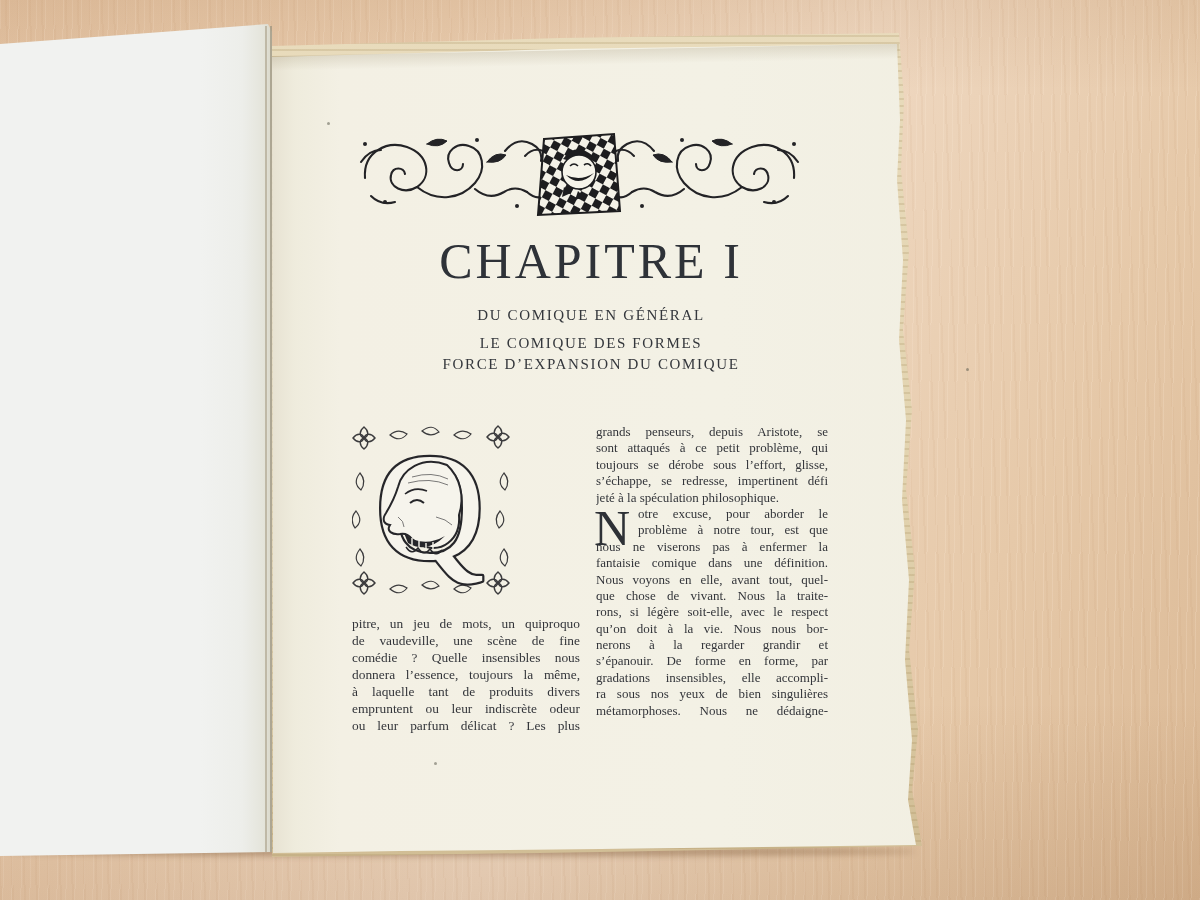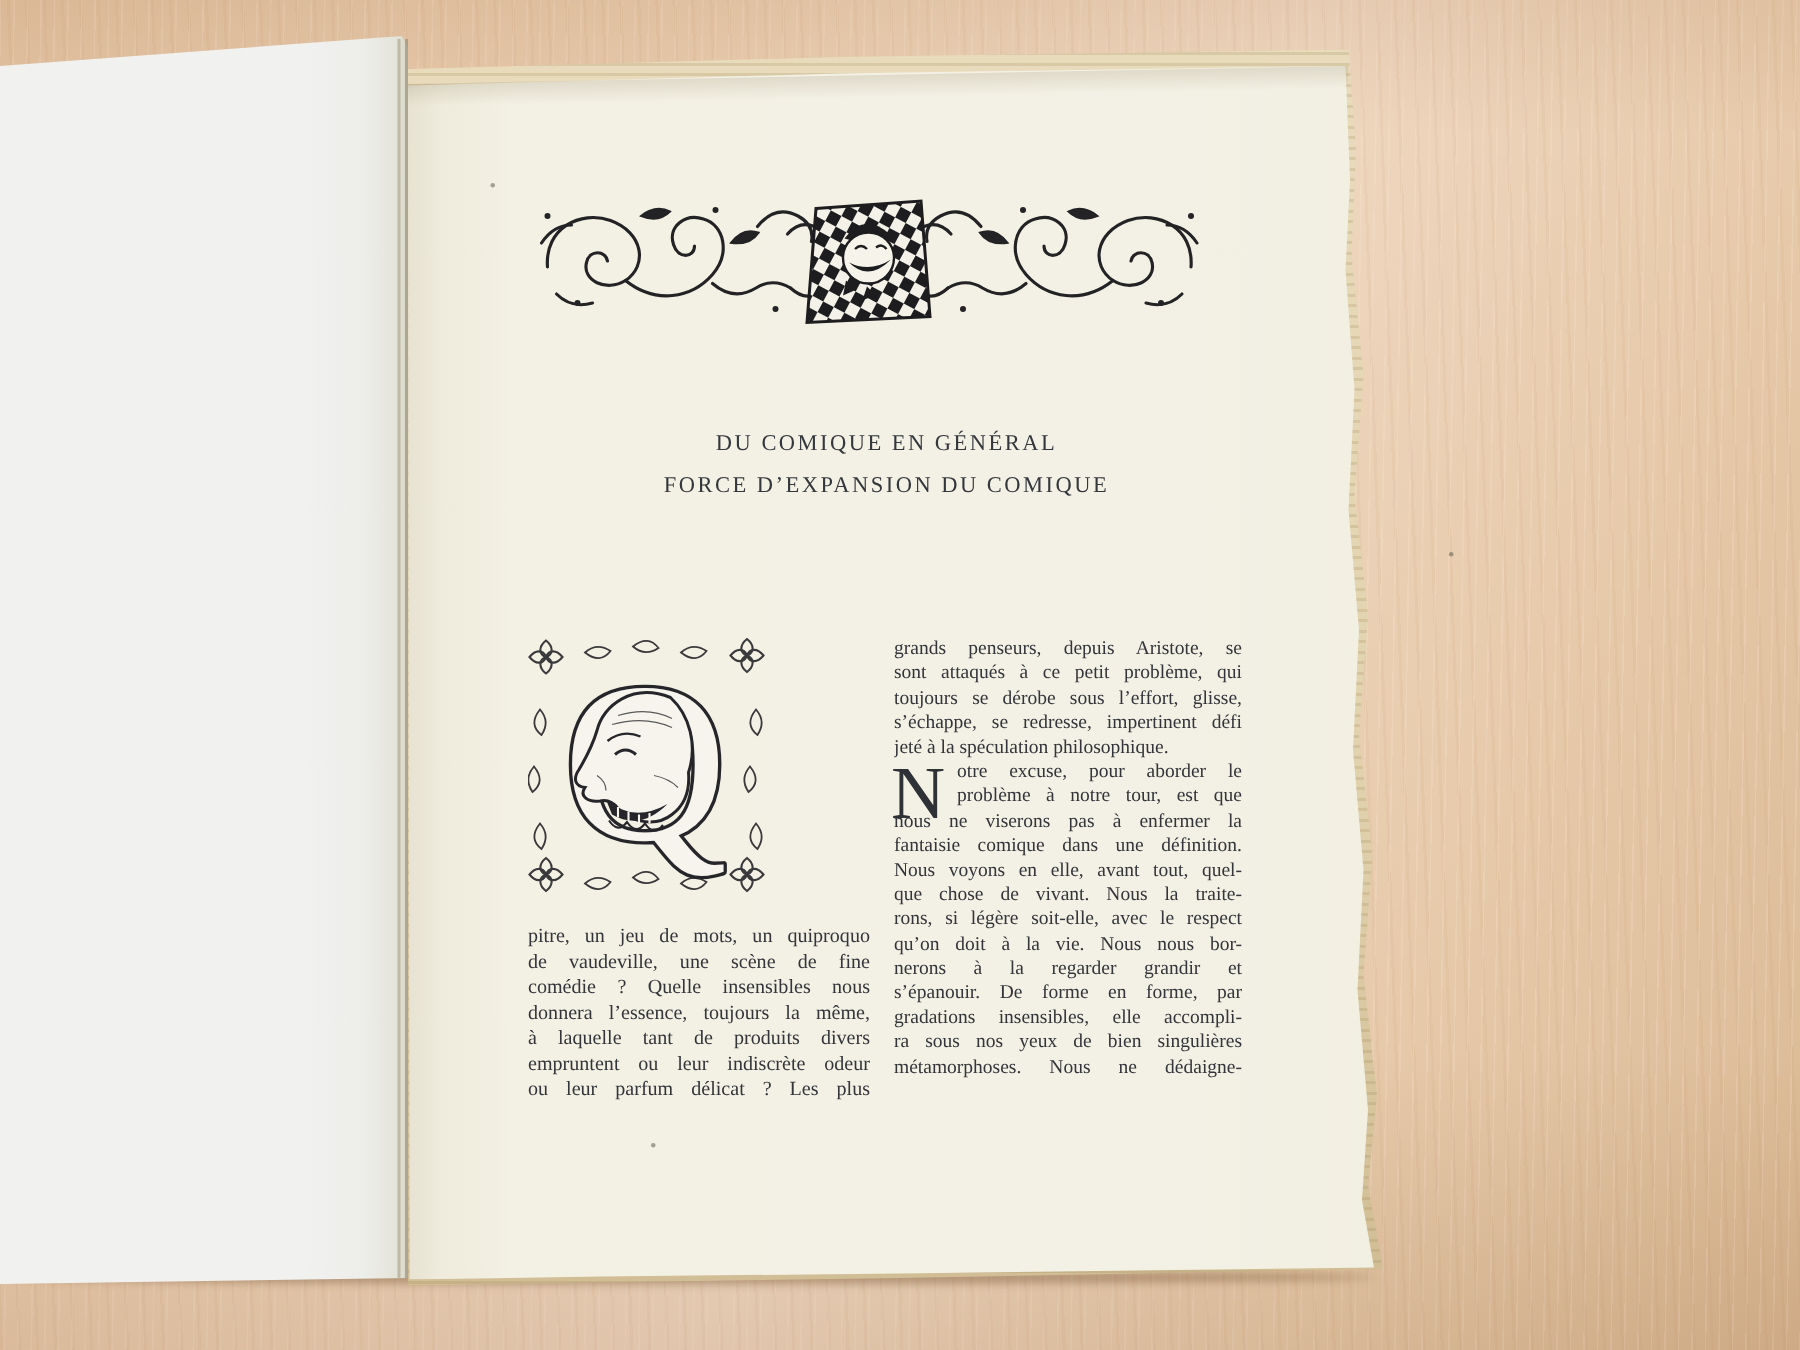--- a/index.html
+++ b/index.html
@@ -55,21 +55,21 @@
   .speck{position:absolute;width:3px;height:3px;border-radius:50%;background:rgba(95,95,82,0.55);}
 
   
   .content{position:absolute;inset:0;color:#33353a;}
   .ornament{position:absolute;left:357px;top:132px;width:445px;height:85px;}
 
   .chapter-title{position:absolute;left:352px;top:234px;width:478px;
     text-align:center;font-size:50px;line-height:1.1;letter-spacing:0.06em;
     color:#2e3238;}
 
-  .subtitles{position:absolute;left:352px;top:287px;width:478px;text-align:center;}
+  .subtitles{position:absolute;left:352px;top:306px;width:478px;text-align:center;}
   .subtitle-line{font-size:15px;line-height:18px;letter-spacing:0.11em;color:#34373c;}
   .subtitles .subtitle-line:nth-child(2){margin-top:10px;}
   .subtitles .subtitle-line:nth-child(3){margin-top:3px;}
   .subtitles .subtitle-line:nth-child(4){margin-top:5px;}
 
   .col-left{position:absolute;left:352px;top:424px;width:228px;height:296px;}
   .dropcap-q{position:absolute;left:0;top:1px;width:158px;height:171px;}
   .narrow-lines{position:absolute;left:165px;top:1px;width:64px;}
   .nline{font-size:12.3px;line-height:15.6px;height:15.6px;overflow:hidden;
     text-align:justify;text-align-last:justify;white-space:normal;}
@@ -139,22 +139,24 @@
       <g data-interactable="false">
         <path d="M206,27 Q219,9 236,24 L224,32 Z" fill="#1d1d1f"></path>
         <circle cx="222" cy="40" r="17" fill="#f6f4ea" stroke="#1d1d1f" stroke-width="1.6"></circle>
         <path d="M213,34 q4,-4 8,0" stroke="#1d1d1f" stroke-width="1.6" fill="none"></path>
         <path d="M227,33 q4,-3 7,1" stroke="#1d1d1f" stroke-width="1.6" fill="none"></path>
         <path d="M209,43 Q222,56 237,41 Q223,50 209,43 Z" fill="#1d1d1f"></path>
         <path d="M207,55 l7,6 l-9,4 z M221,59 l6,6 l-9,3 z" fill="#1d1d1f"></path>
       </g>
     </svg>
 
+    <div class="chapter-title" data-interactable="false">CHAPITRE I</div>
     <div class="subtitles" data-interactable="false">
         <div class="subtitle-line" data-interactable="false">DU COMIQUE EN GÉNÉRAL</div>
+        <div class="subtitle-line" data-interactable="false">LE COMIQUE DES FORMES</div>
         <div class="subtitle-line" data-interactable="false">FORCE D’EXPANSION DU COMIQUE</div>
       </div>
 
     <div class="col-left" data-interactable="false">
       <svg class="dropcap-q" viewBox="0 0 158 171" data-interactable="false">
         <defs>
           <g id="fleur" stroke="#26262a" stroke-width="1.4" fill="none">
             <path d="M0,-11 C5,-7 5,-2 0,0 C-5,-2 -5,-7 0,-11 Z"></path>
             <path d="M11,0 C7,5 2,5 0,0 C2,-5 7,-5 11,0 Z"></path>
             <path d="M0,11 C-5,7 -5,2 0,0 C5,2 5,7 0,11 Z"></path>

